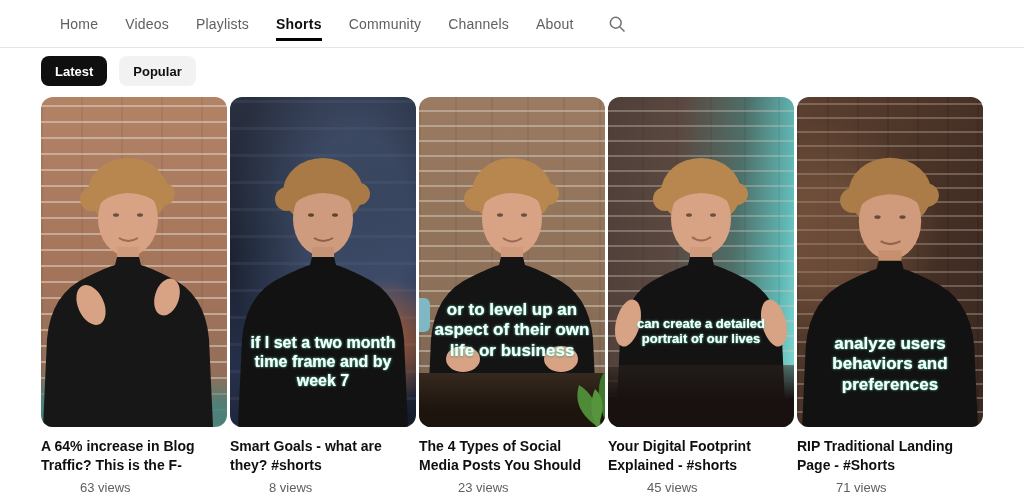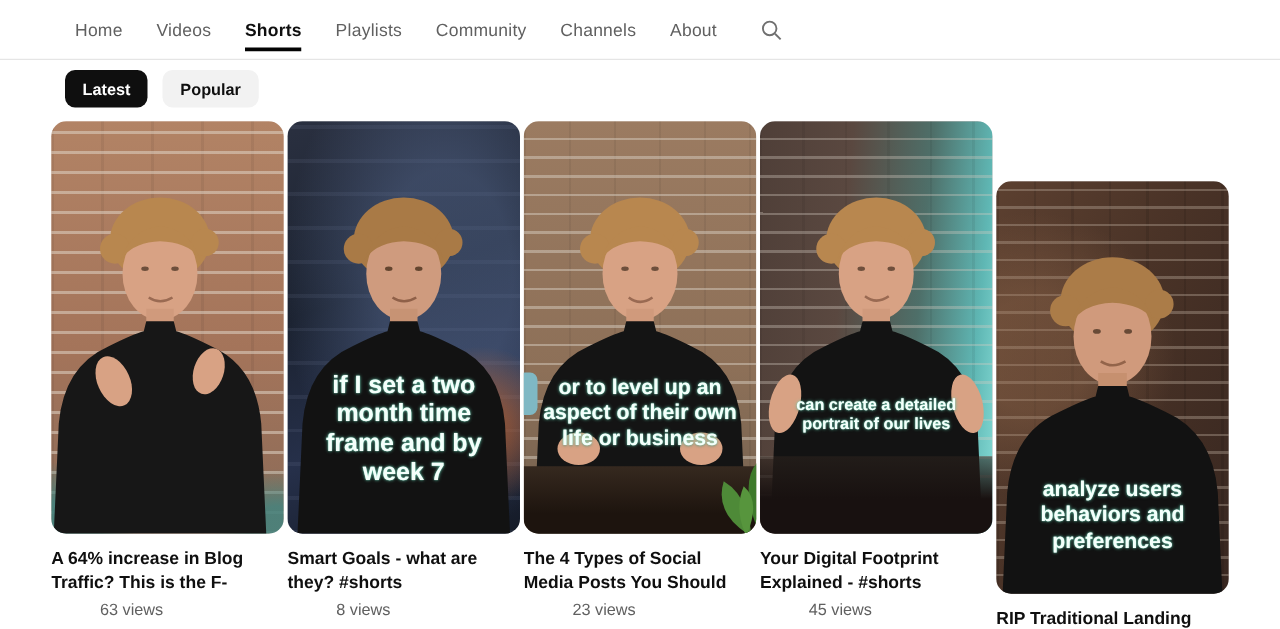--- a/index.html
+++ b/index.html
@@ -11,42 +11,42 @@
   
   .topnav{display:flex;align-items:center;height:47px;border-bottom:1px solid #e5e5e5;padding-left:60px;}
   .tab{
     font-size:14px;font-weight:500;color:#606060;margin-right:27px;height:47px;
     display:flex;align-items:center;position:relative;cursor:pointer;letter-spacing:.2px;white-space:nowrap;
   }
   .tab.active{color:#0f0f0f;font-weight:700;}
   .tab.active::after{content:"";position:absolute;left:0;right:0;bottom:6px;height:3px;background:#030303;}
   .searchbtn{margin-left:6px;display:flex;align-items:center;cursor:pointer;}
   
-  .chips{display:flex;gap:12px;padding:8px 0 0 52px;}
+  .chips{display:flex;gap:12px;padding:8px 0 0 41px;}
   .chip{height:30px;padding:0 14px;border-radius:8px;display:flex;align-items:center;
     font-size:13px;font-weight:600;cursor:pointer;white-space:nowrap;}
   .chip.selected{background:#0f0f0f;color:#ffffff;}
   .chip.plain{background:#f2f2f2;color:#0f0f0f;}
   
   .grid{display:flex;gap:3px;padding:11px 0 0 41px;}
   .card{width:186px;flex:0 0 186px;}
   .thumb{position:relative;width:186px;height:330px;border-radius:12px;overflow:hidden;cursor:pointer;}
   .person{position:absolute;inset:0;z-index:1;}
   .desk{position:absolute;left:0;right:0;bottom:0;z-index:2;}
   .t3 .desk{height:54px;background:linear-gradient(180deg,#36291f,#1d140e 70%);}
   .t4 .desk{height:62px;background:linear-gradient(180deg,rgba(46,36,30,.55),#181110 55%);}
   .plant{position:absolute;right:-6px;bottom:-4px;z-index:3;}
   .teal-pot{position:absolute;left:-5px;bottom:95px;width:16px;height:34px;border-radius:6px;background:#7fb8c4;z-index:0;}
   .cap{
     position:absolute;left:10px;right:10px;text-align:center;font-weight:700;z-index:4;
     color:#f4fffb;
     text-shadow:0 0 1px #9beed6,0 0 3px rgba(110,230,195,.8),0 1px 2px rgba(0,0,0,.35);
   }
   .cap.c1{bottom:60px;font-size:11px;line-height:1.3;left:8px;right:8px;}
-  .cap.c2{bottom:36px;font-size:20px;line-height:1.18;left:16px;right:16px;}
+  .cap.c2{bottom:36px;font-size:16px;line-height:1.18;left:16px;right:16px;}
   .cap.c3{bottom:66px;font-size:17px;line-height:1.2;left:12px;right:12px;}
   .cap.c4{bottom:80px;font-size:13px;line-height:1.2;left:12px;right:12px;}
   .cap.c5{bottom:32px;font-size:17px;line-height:1.2;left:14px;right:14px;}
   .title{margin-top:10px;padding-right:6px;font-size:14px;line-height:19px;font-weight:700;color:#0f0f0f;
     max-height:38px;overflow:hidden;cursor:pointer;}
   .views{margin-top:5px;font-size:13px;color:#606060;margin-left:39px;}
   
   .hands-mid,.hands-low,.hands-up{display:none;}
   .t1 .hands-mid{display:block;}
   .t3 .hands-low{display:block;}
@@ -83,33 +83,32 @@
       repeating-linear-gradient(90deg, rgba(0,0,0,.06) 0 2px, rgba(0,0,0,0) 2px 34px),
       linear-gradient(95deg,#4f3f38 0%,#5a4840 35%,#4e6f69 65%,#5fb7b4 88%,#86dcd6 100%);
   }
   .t5{
     background-color:#4c342a;
     background-image:
       radial-gradient(circle at 16% 42%, rgba(158,114,82,.35) 0 18%, rgba(0,0,0,0) 46%),
       repeating-linear-gradient(0deg, rgba(186,170,155,.38) 0 2px, rgba(0,0,0,0) 2px 14px),
       repeating-linear-gradient(90deg, rgba(0,0,0,.1) 0 2px, rgba(0,0,0,0) 2px 30px),
       linear-gradient(115deg,#5c4030 0%,#4a3327 45%,#382720 100%);
-    margin-top: 48px;
   }
   .t1 .person{transform:translateX(-6px);}
   .t5 .person{transform:translateY(4px) scale(1.04);}
 </style>
 </head>
 <body>
 
 <div class="topnav">
   <div class="tab">Home</div>
   <div class="tab">Videos</div>
+  <div class="tab">Playlists</div>
   <div class="tab active">Shorts</div>
-  <div class="tab">Playlists</div>
   <div class="tab">Community</div>
   <div class="tab">Channels</div>
   <div class="tab">About</div>
   <div class="searchbtn">
     <svg width="20" height="20" viewBox="0 0 24 24" fill="none" stroke="#707070" stroke-width="1.8">
       <circle cx="10.5" cy="10.5" r="6.5"></circle>
       <line x1="15.6" y1="15.6" x2="21" y2="21"></line>
     </svg>
   </div>
 </div>

